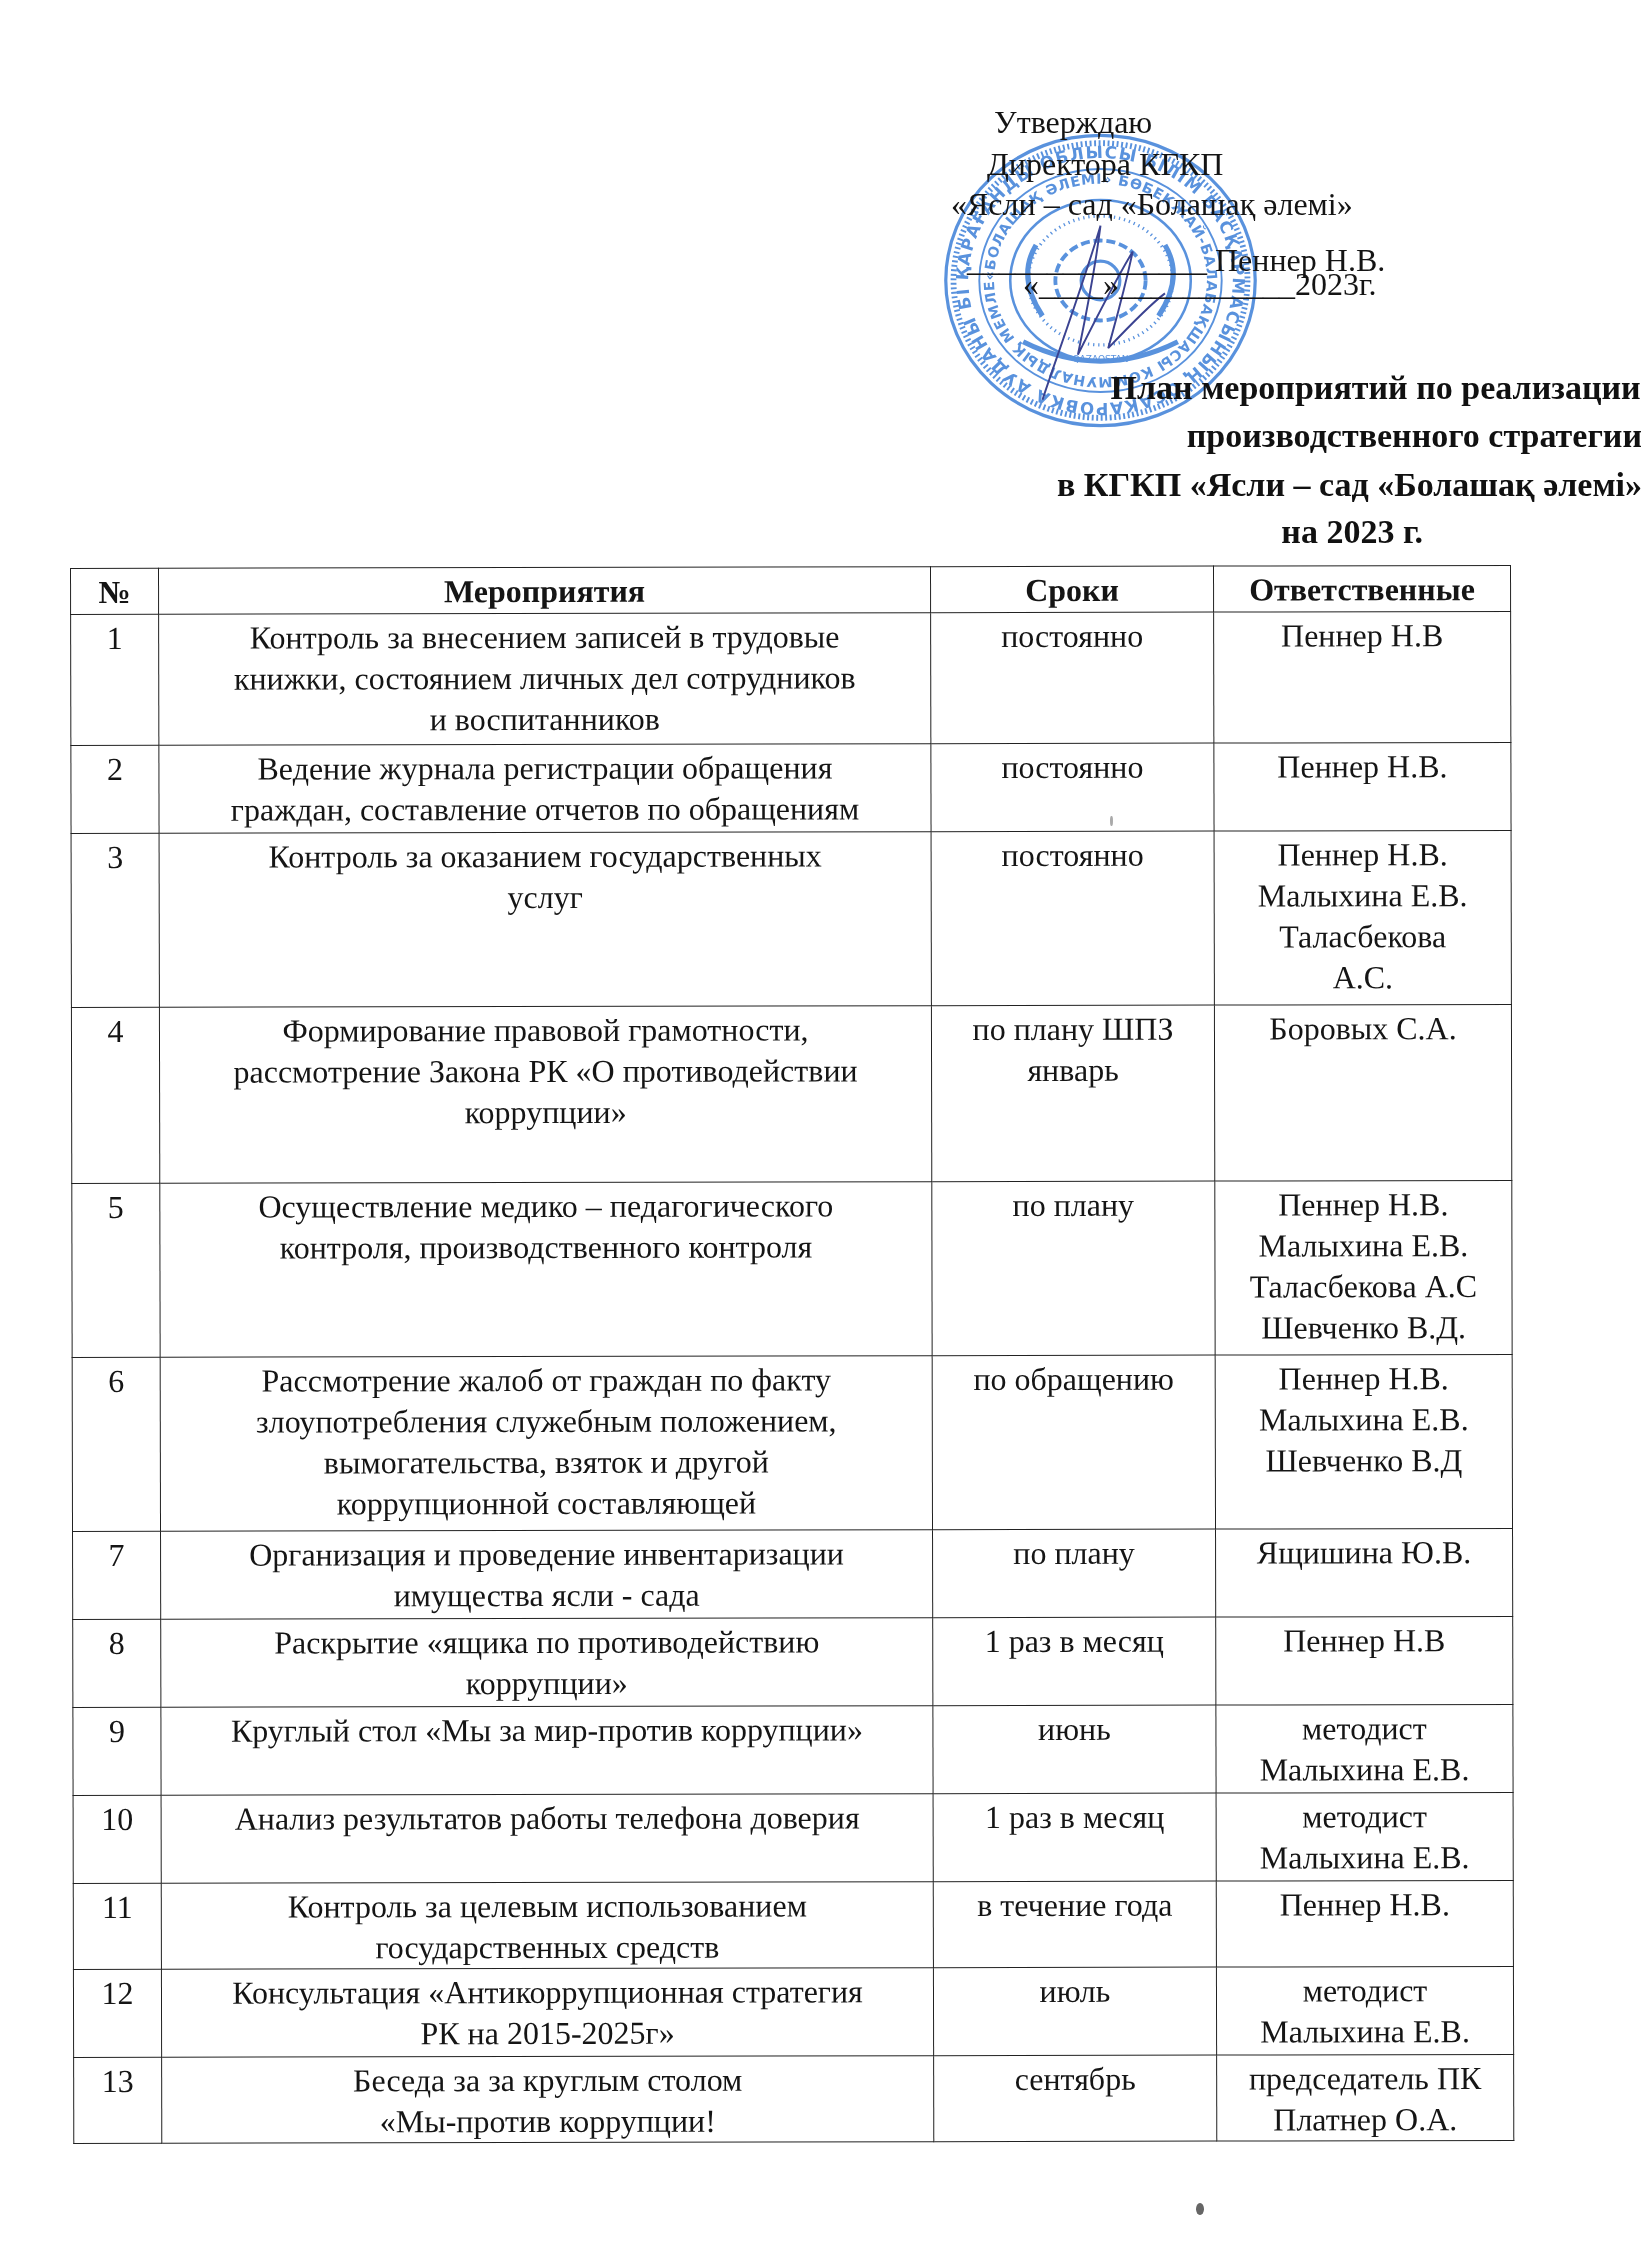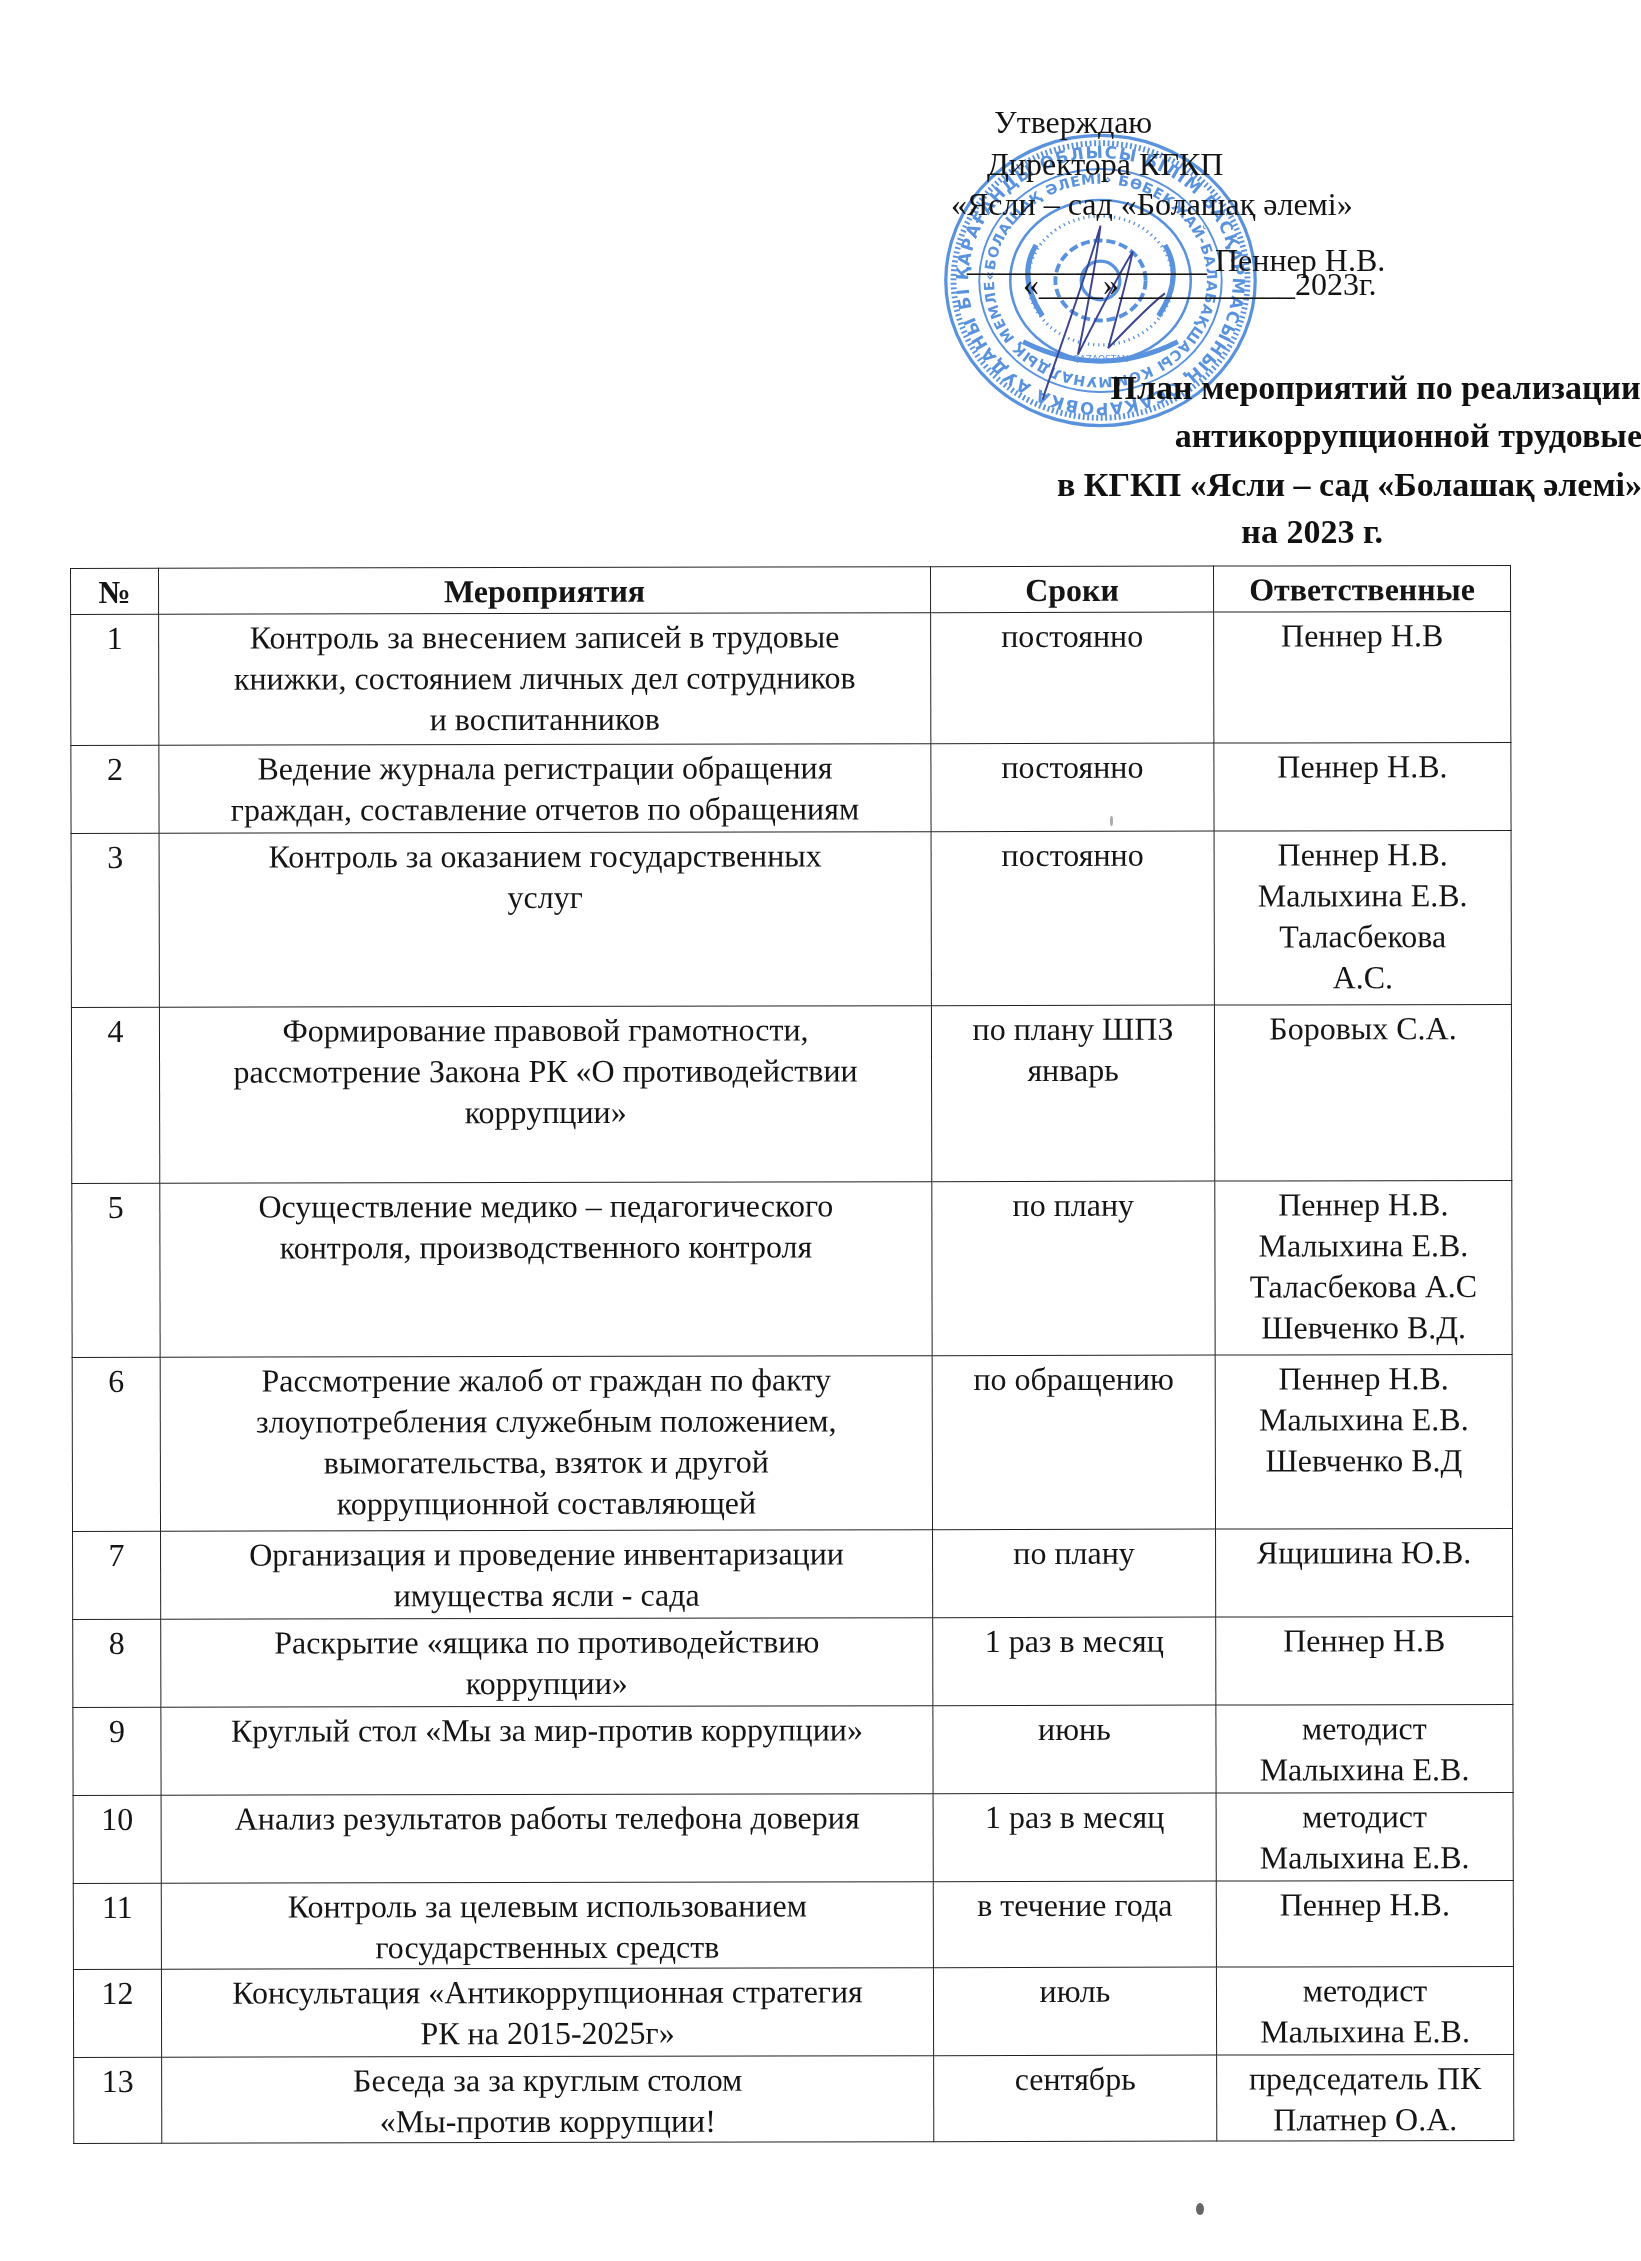--- a/index.html
+++ b/index.html
@@ -64,23 +64,23 @@
 <div>
   <div class="approve-line" style="left:994px; top:103px;">Утверждаю</div>
   <div class="approve-line" style="left:987px; top:145px;">Директора КГКП</div>
   <div class="approve-line" style="left:951px; top:185px;">«Ясли – сад «Болашақ әлемі»</div>
   <div class="approve-line" style="left:967px; top:225px;margin-top:16px;">_______________ Пеннер Н.В.</div>
   <div class="approve-line" style="left:1023px; top:265px;">«____»___________2023г.</div>
 </div>
 
 <div>
   <div class="title-line" style="top:368px; left:0; width:1642px; transform:translateX(-1.3px);">План мероприятий по реализации</div>
-  <div class="title-line" style="top:416px; left:0; width:1642px;">антикоррупционной трудовые</div>
+  <div class="title-line" style="top:416px; left:0; width:1642px;">производственного стратегии</div>
   <div class="title-line" style="top:465px; left:0; width:1642px;">в КГКП «Ясли – сад «Болашақ әлемі»</div>
-  <div class="title-line" style="top:512px; left:0; width:1383px;">на 2023 г.</div>
+  <div class="title-line" style="top:512px; left:0; width:1383px;padding-left:40px;">на 2023 г.</div>
 </div>
 
 <table id="plan-table">
   <colgroup>
     <col class="col-num">
       <col class="col-act">
       <col class="col-term">
       <col class="col-resp">
   </colgroup>
   <thead>

